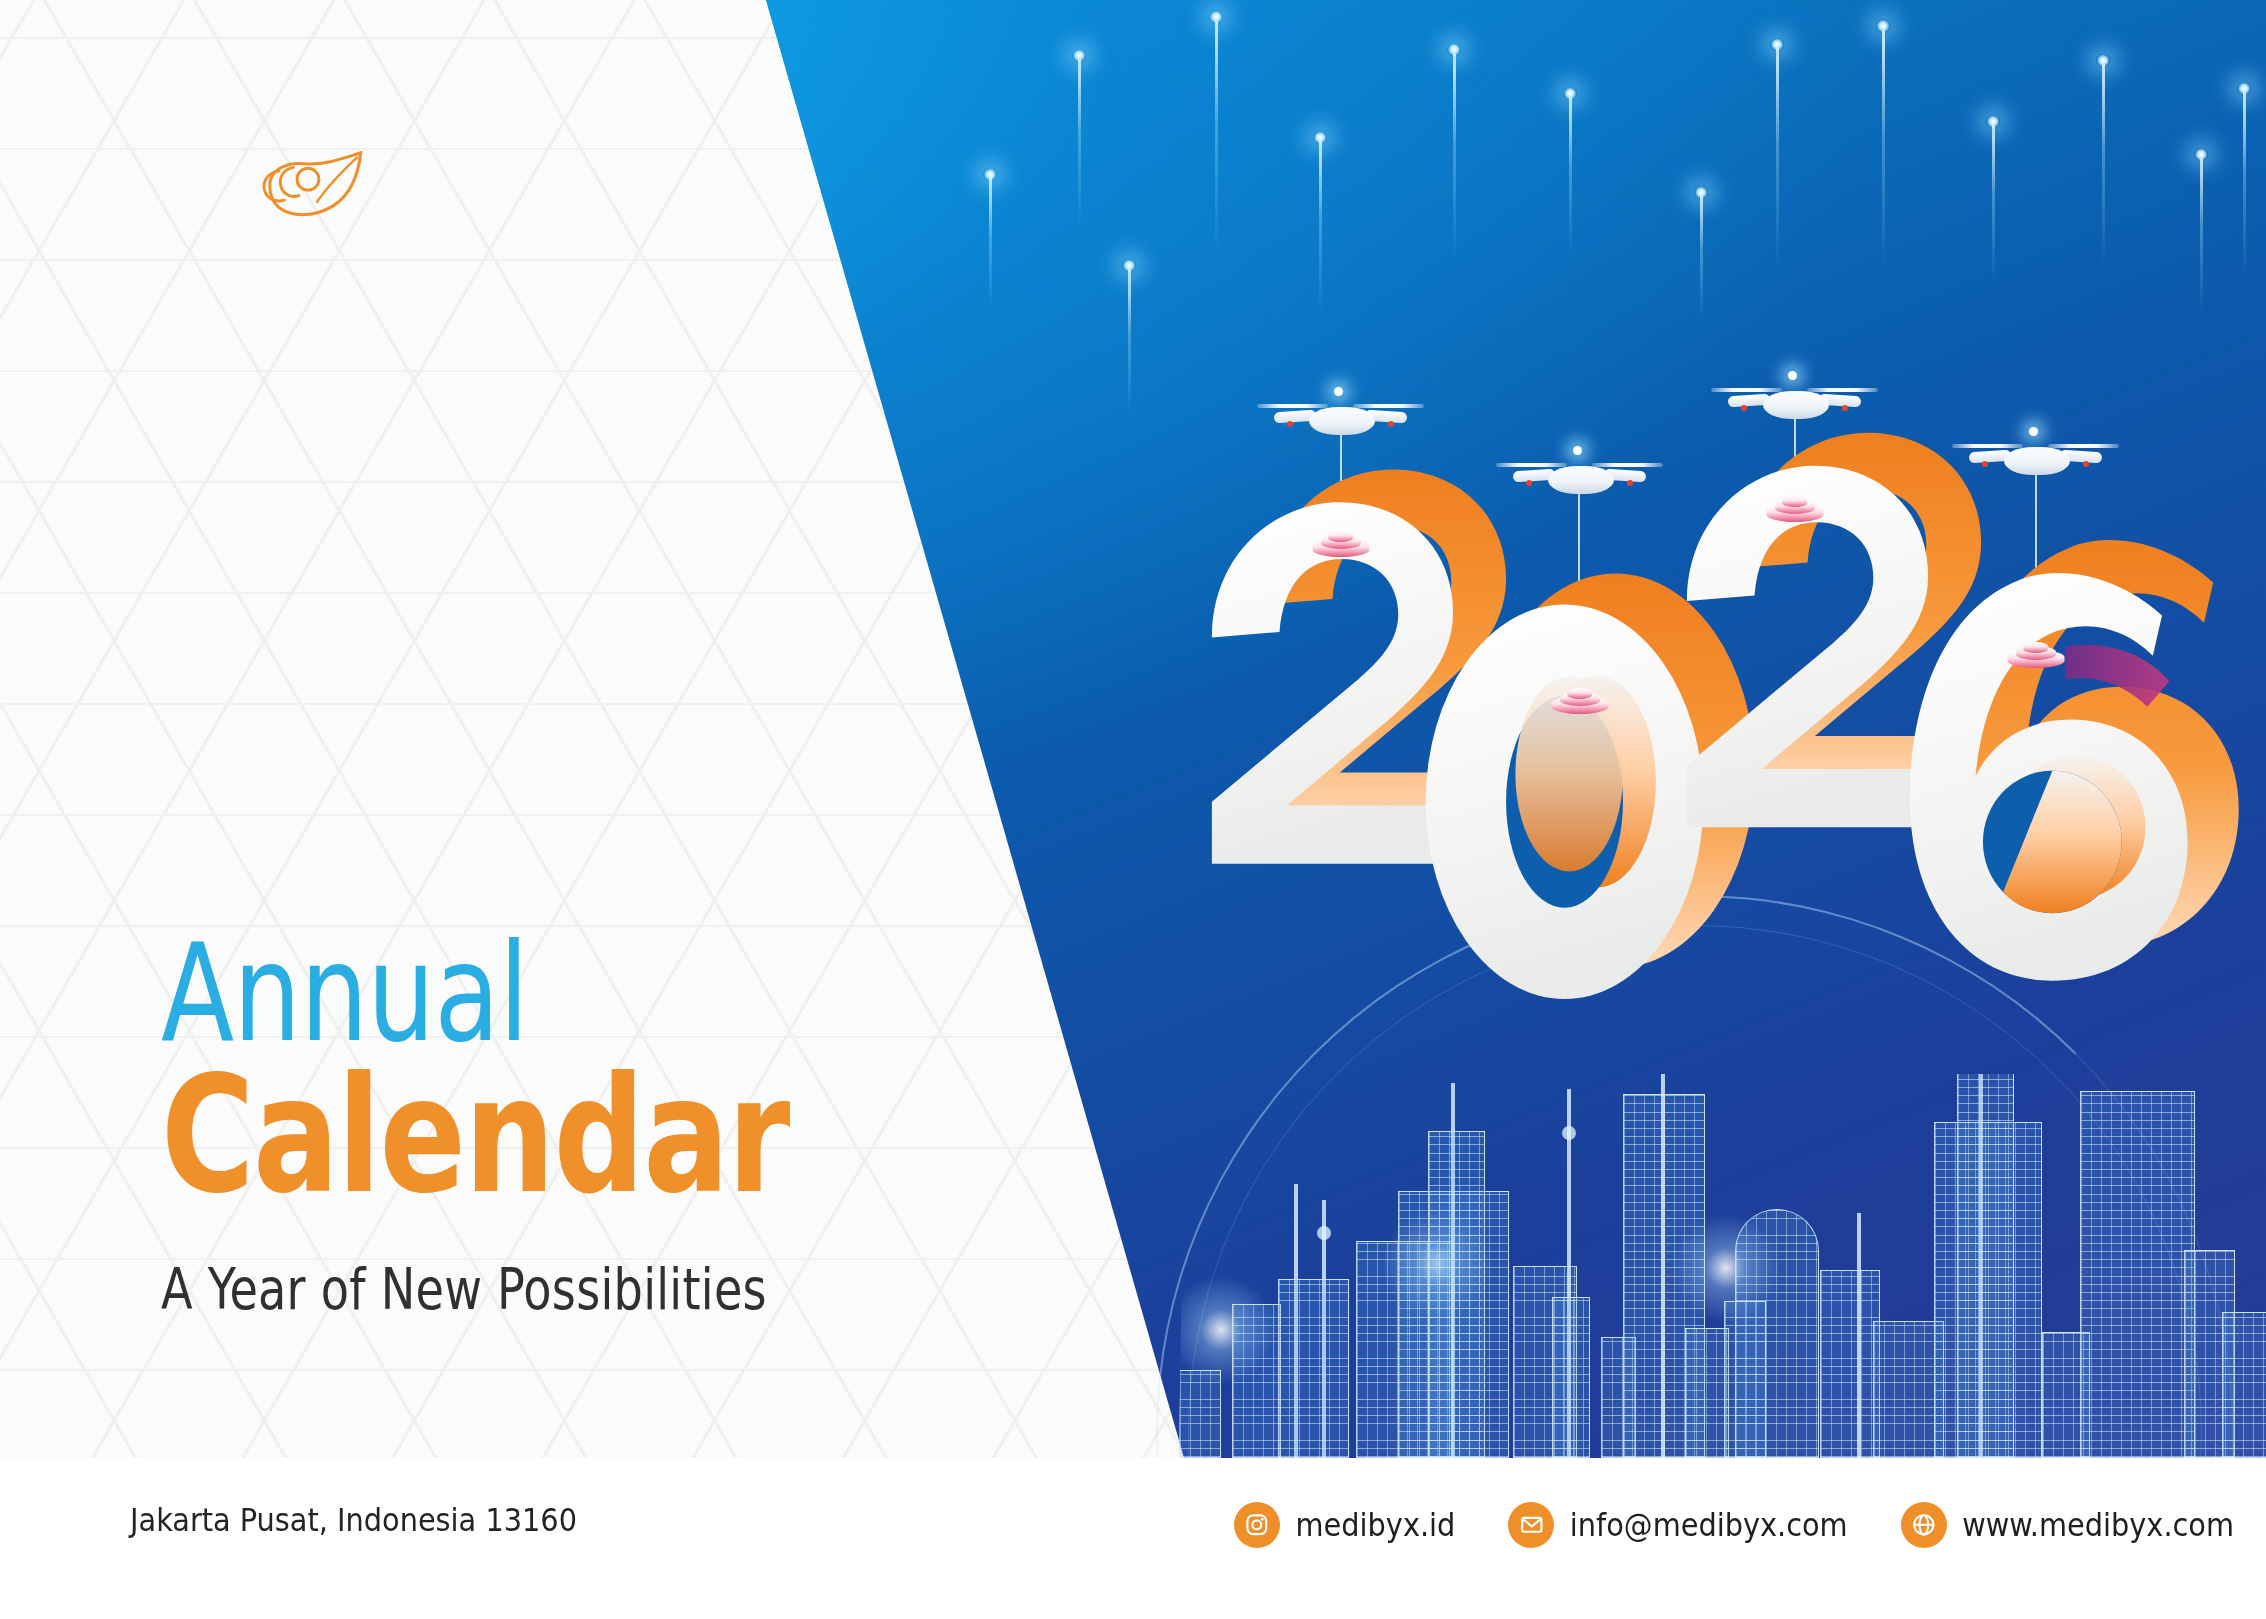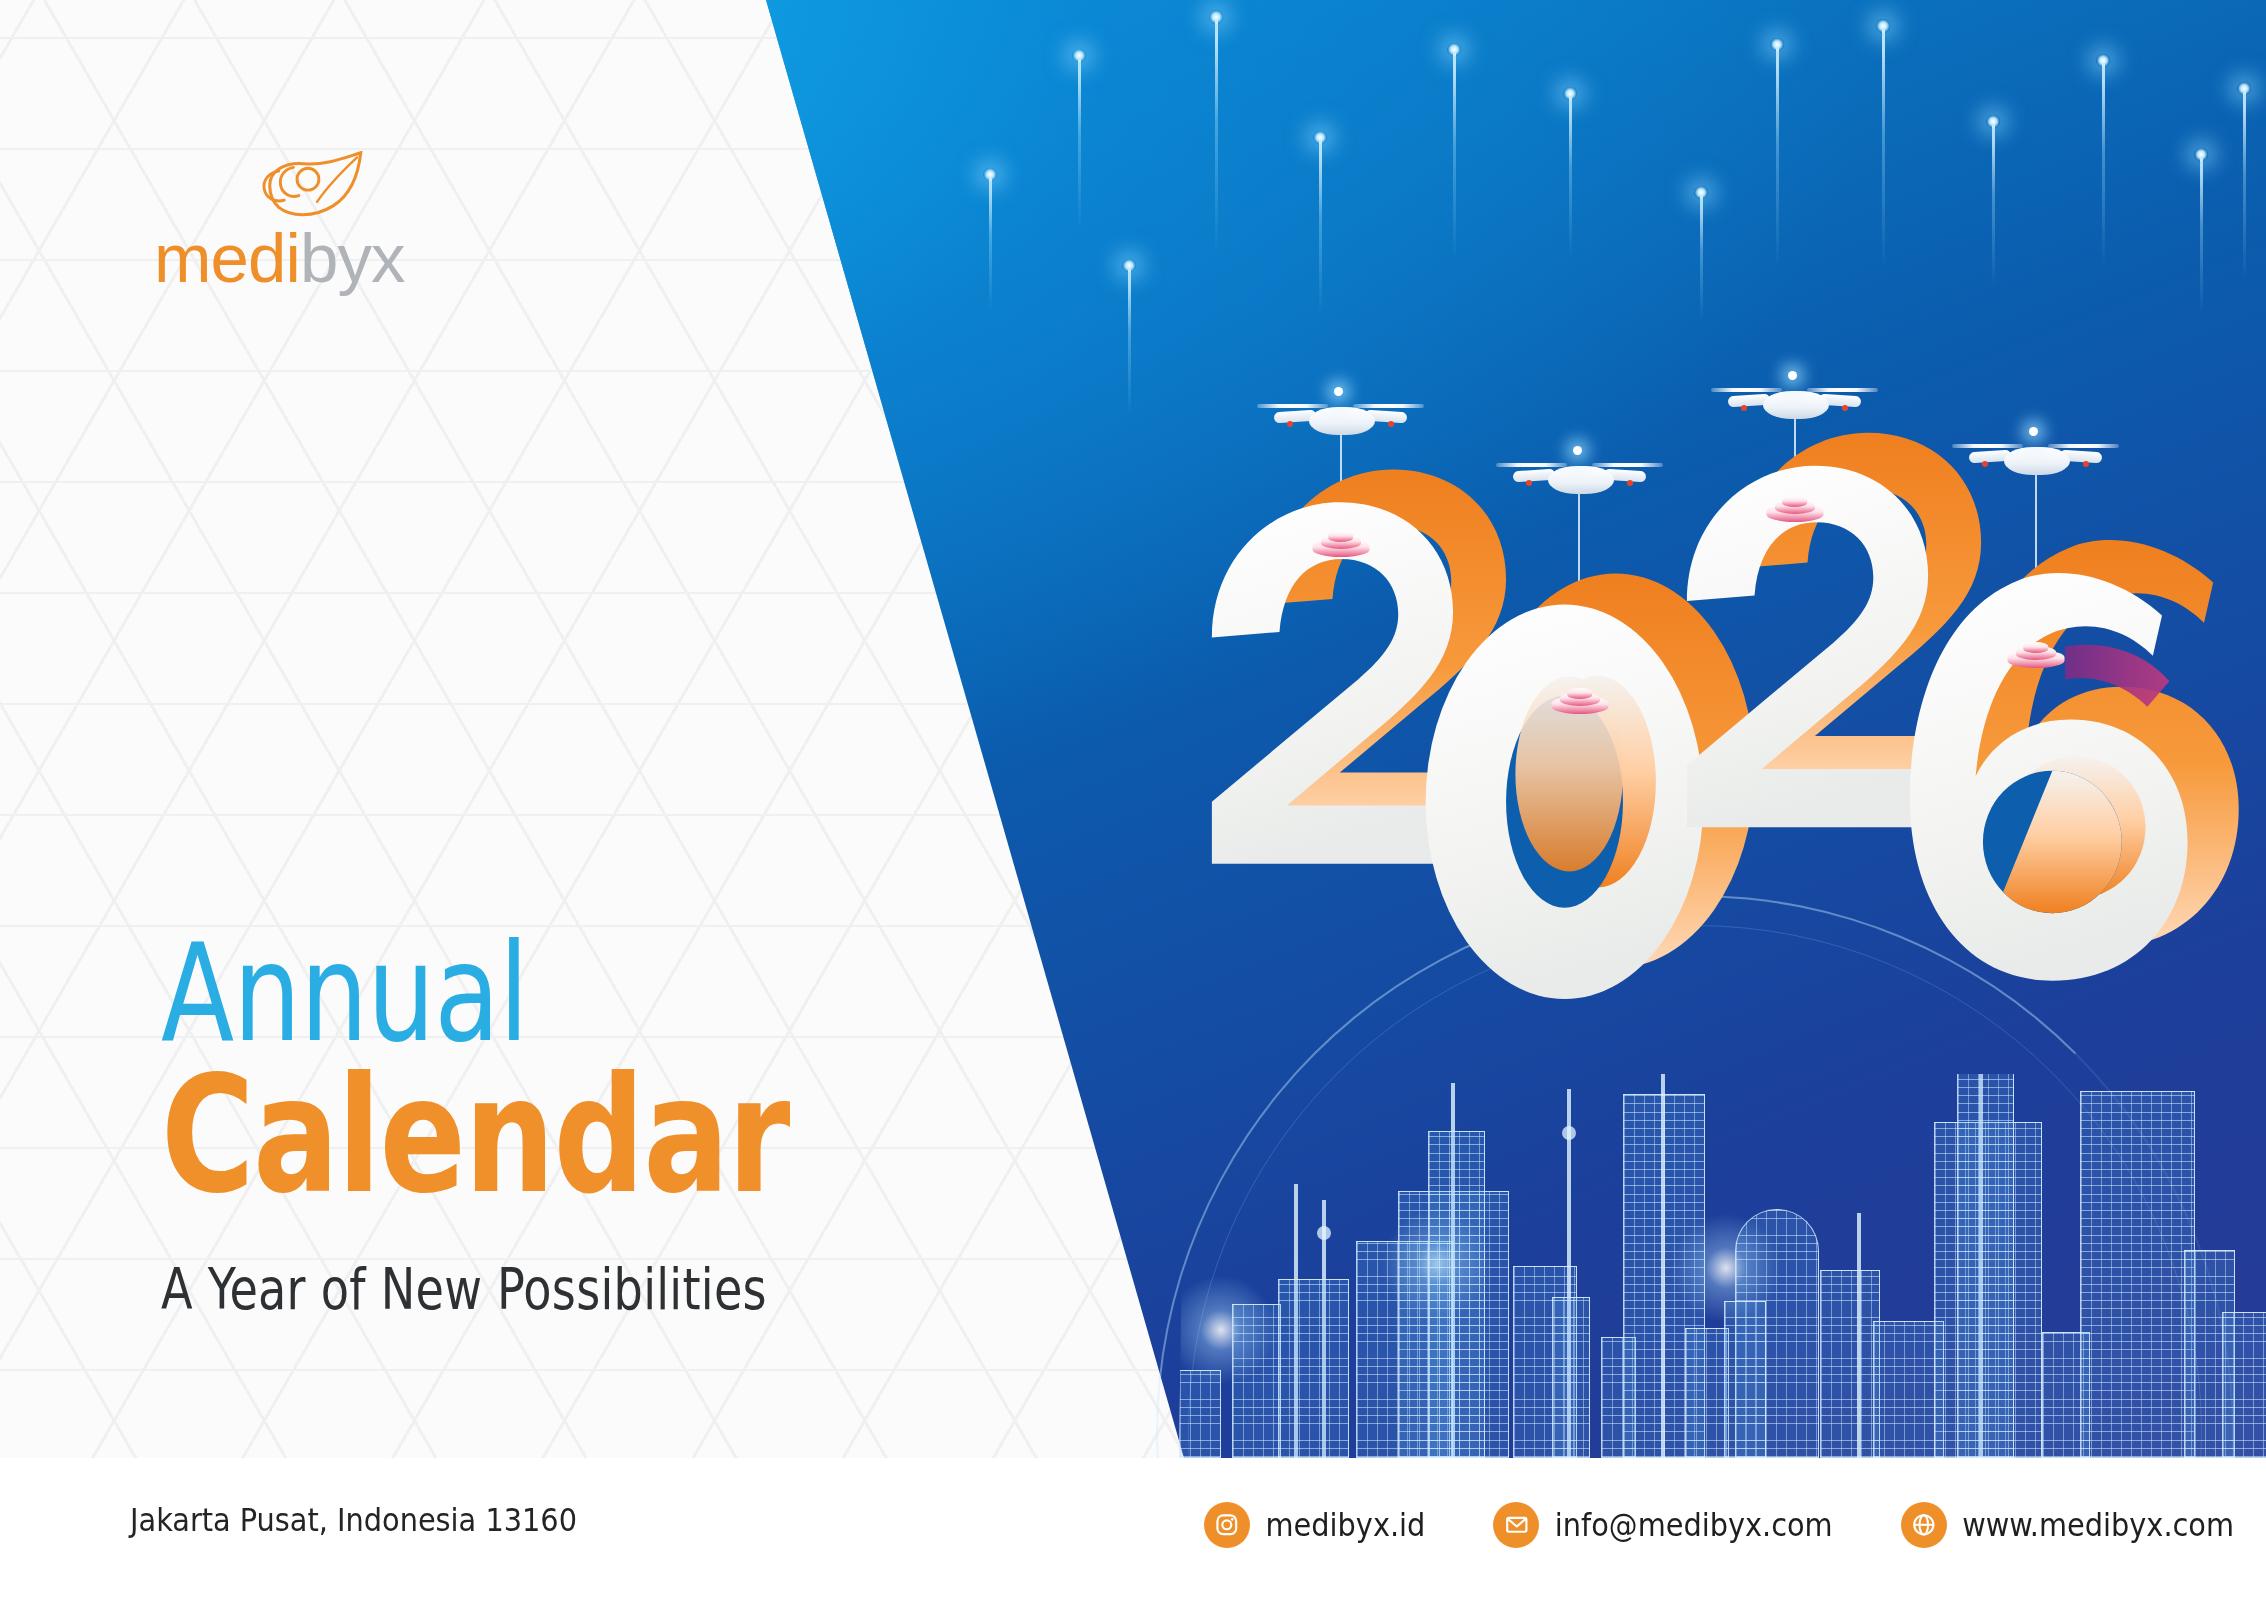--- a/index.html
+++ b/index.html
@@ -138,21 +138,21 @@
     font-family:"Liberation Sans Narrow","DejaVu Sans Condensed","Liberation Sans", sans-serif;
     font-size:57px; color:#2e3133; font-weight:400; margin-top:40px;
     letter-spacing:0.3px; transform:scaleX(.9); transform-origin:left center;
   }
 
   
   .footer { position:absolute; z-index:11; left:0; bottom:0; width:2267px; height:161px; background:#ffffff; }
   .addr { position:absolute; left:130px; top:40px;
           font-family:"Liberation Sans Narrow","DejaVu Sans Condensed","Liberation Sans", sans-serif;
           font-size:32px; line-height:1.42; color:#222426; }
-  .contacts { position:absolute; right:33px; top:44px; display:flex; align-items:center; gap:68px; }
+  .contacts { position:absolute; right:33px; top:44px; display:flex; align-items:center; gap:53px; }
   .contact { display:flex; align-items:center; gap:15.5px; }
   .c-icon { width:46px; height:46px; border-radius:50%; background:#ef8f2a;
             display:flex; align-items:center; justify-content:center; flex:0 0 auto; }
   .c-text { font-family:"Liberation Sans Narrow","DejaVu Sans Condensed","Liberation Sans", sans-serif;
             font-size:32px; color:#1d1f21; white-space:nowrap; }
 </style>
 </head>
 <body>
 
 <div id="cover">
@@ -348,23 +348,20 @@
   <div class="logo">
     <div class="mark">
       <svg viewBox="0 0 122 78" width="111" height="71" aria-hidden="true">
         <path d="M14,38 C14,22 30,12 52,14 C76,16 100,6 114,2 C112,20 106,46 84,60 C62,74 36,72 24,62 C16,55 14,46 14,38 Z" fill="none" stroke="#ef8f2a" stroke-width="3.4" stroke-linecap="round"></path>
         <path d="M110,7 C94,22 78,38 66,56" fill="none" stroke="#ef8f2a" stroke-width="2.6" stroke-linecap="round"></path>
         <path d="M24,22 C13,24 6,32 8,42 C10,52 20,57 30,54" fill="none" stroke="#ef8f2a" stroke-width="3.2" stroke-linecap="round"></path>
         <path d="M40,18 C30,20 24,28 26,38 C28,47 37,52 46,49" fill="none" stroke="#ef8f2a" stroke-width="3.2" stroke-linecap="round"></path>
         <circle cx="56" cy="31" r="12" fill="none" stroke="#ef8f2a" stroke-width="3.2"></circle>
       </svg>
     </div>
-    <div class="word">
-      <span class="medi">medi</span><span class="byx">byx</span>
-    </div>
   </div>
 
   <div class="headline">
     <div class="h-annual">Annual</div>
     <div class="h-calendar">Calendar</div>
     <div class="h-sub">A Year of New Possibilities</div>
   </div>
 
   <div class="footer">
     <div class="addr">

